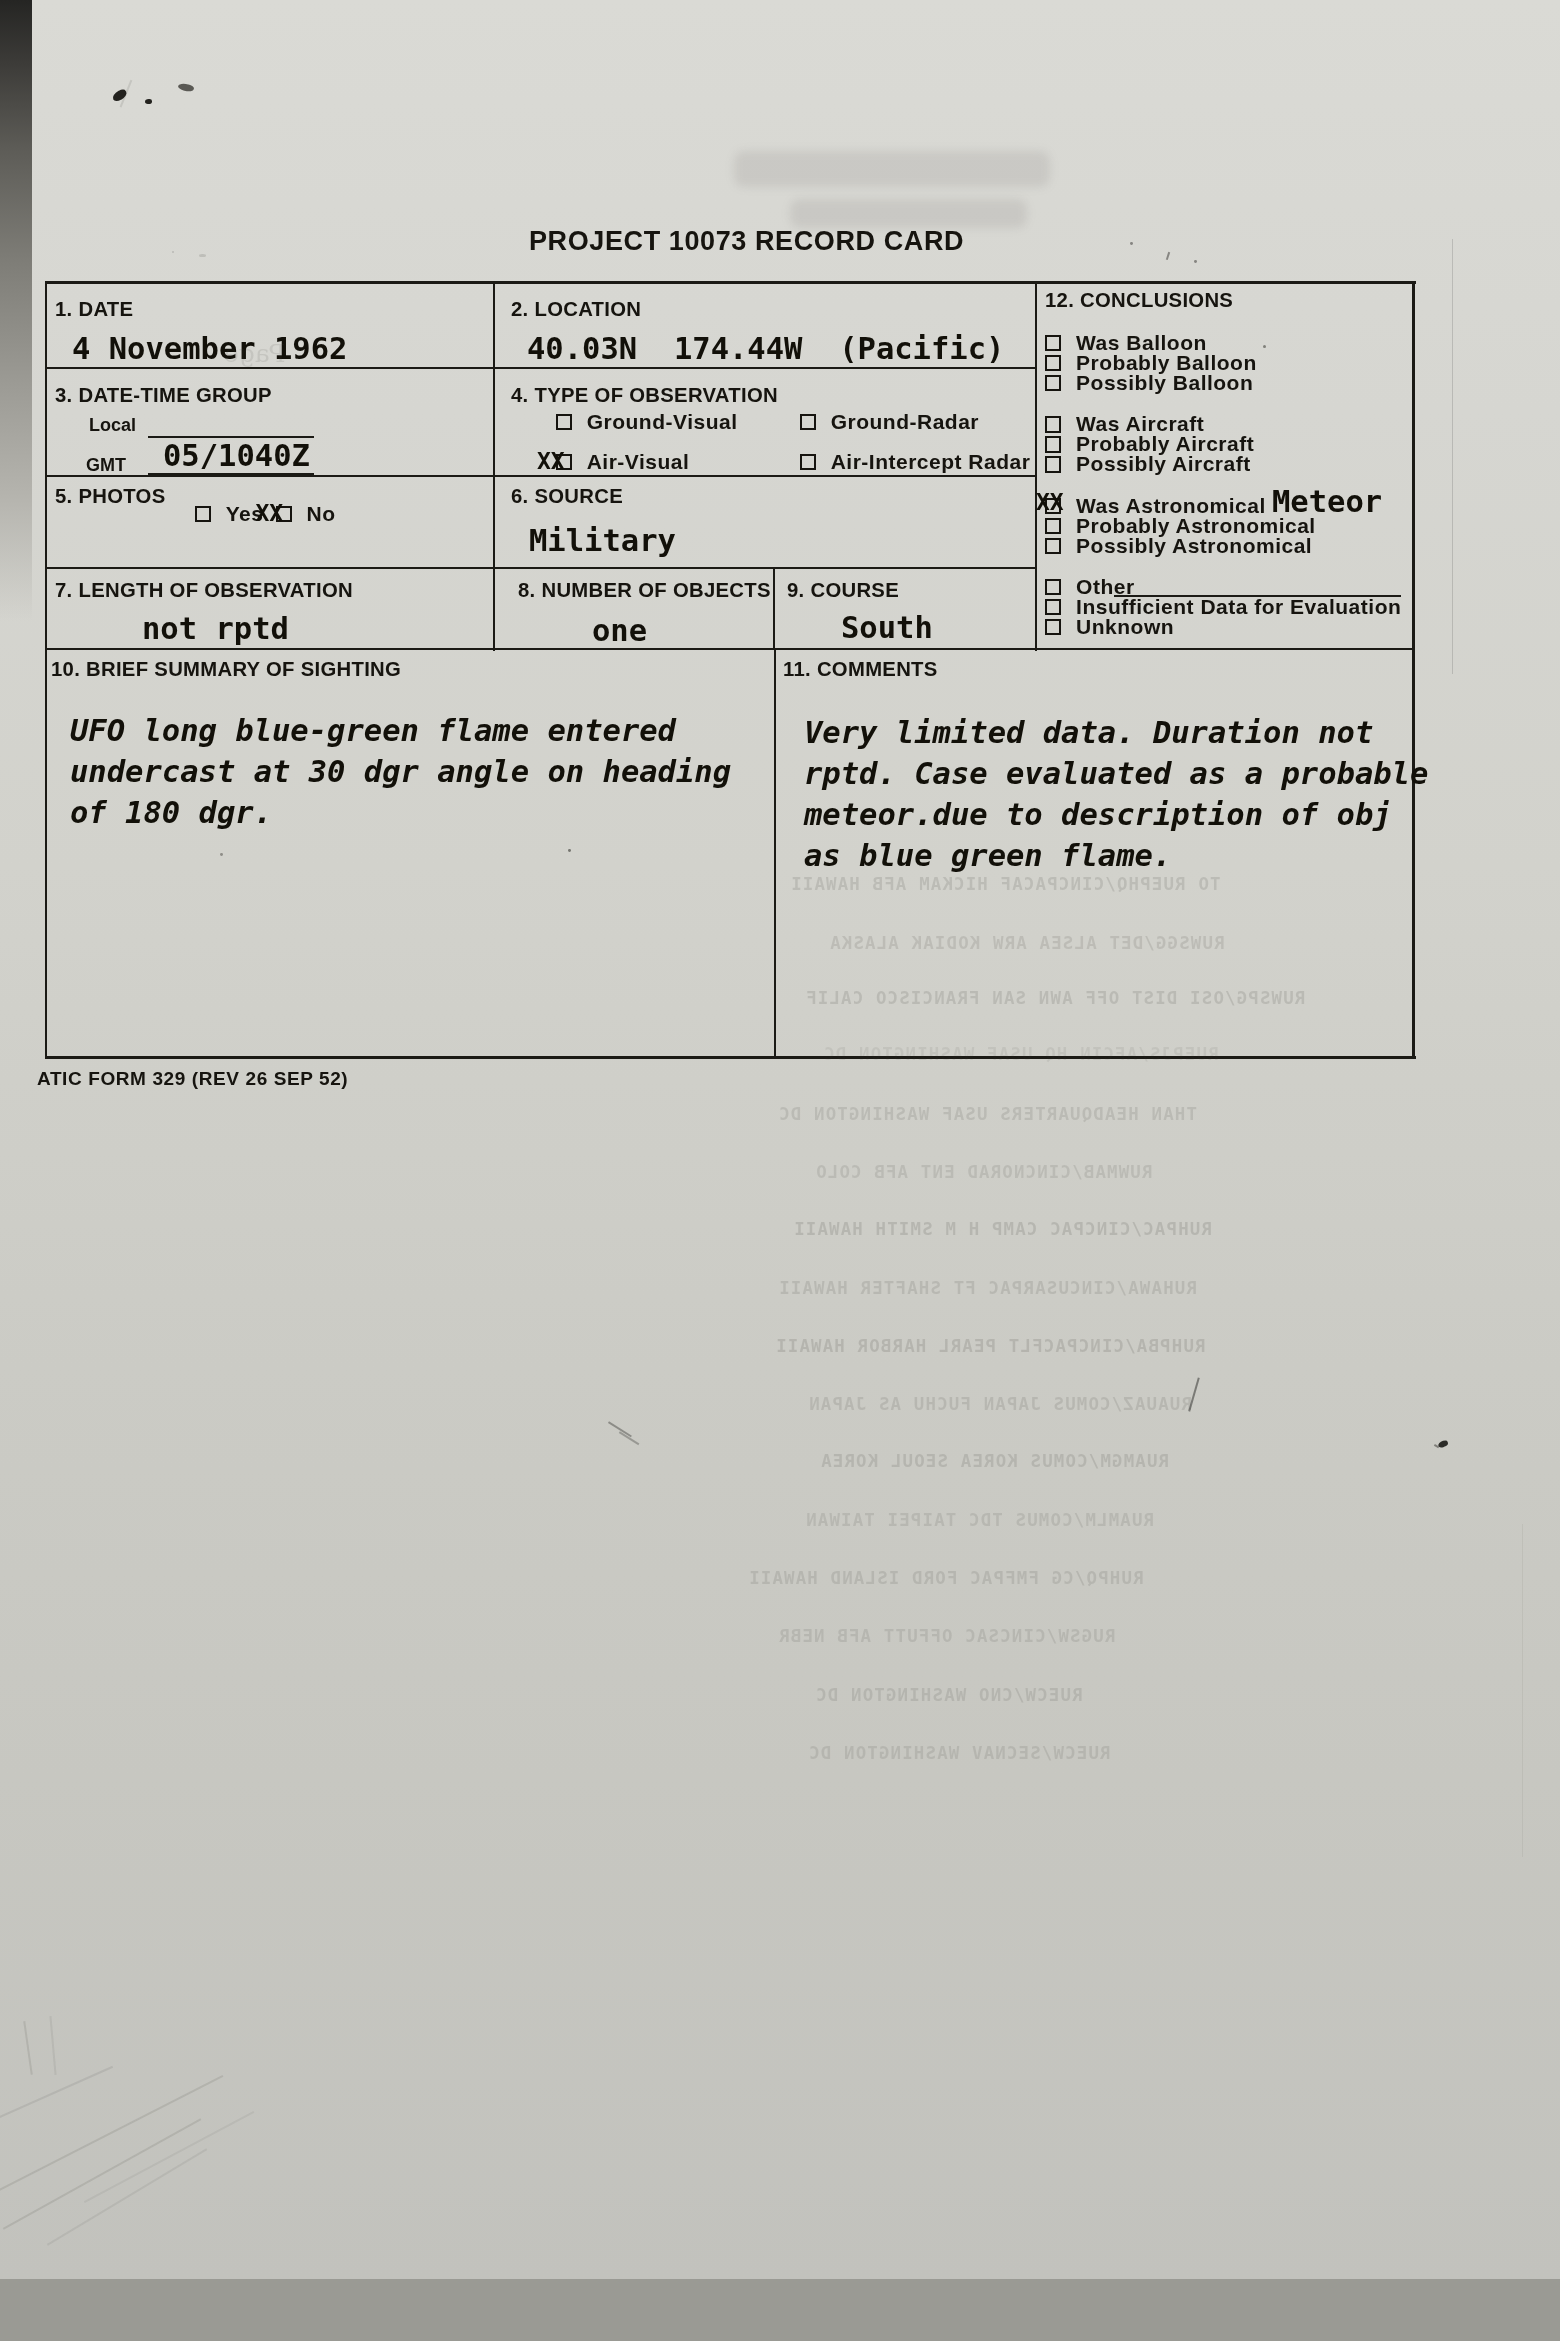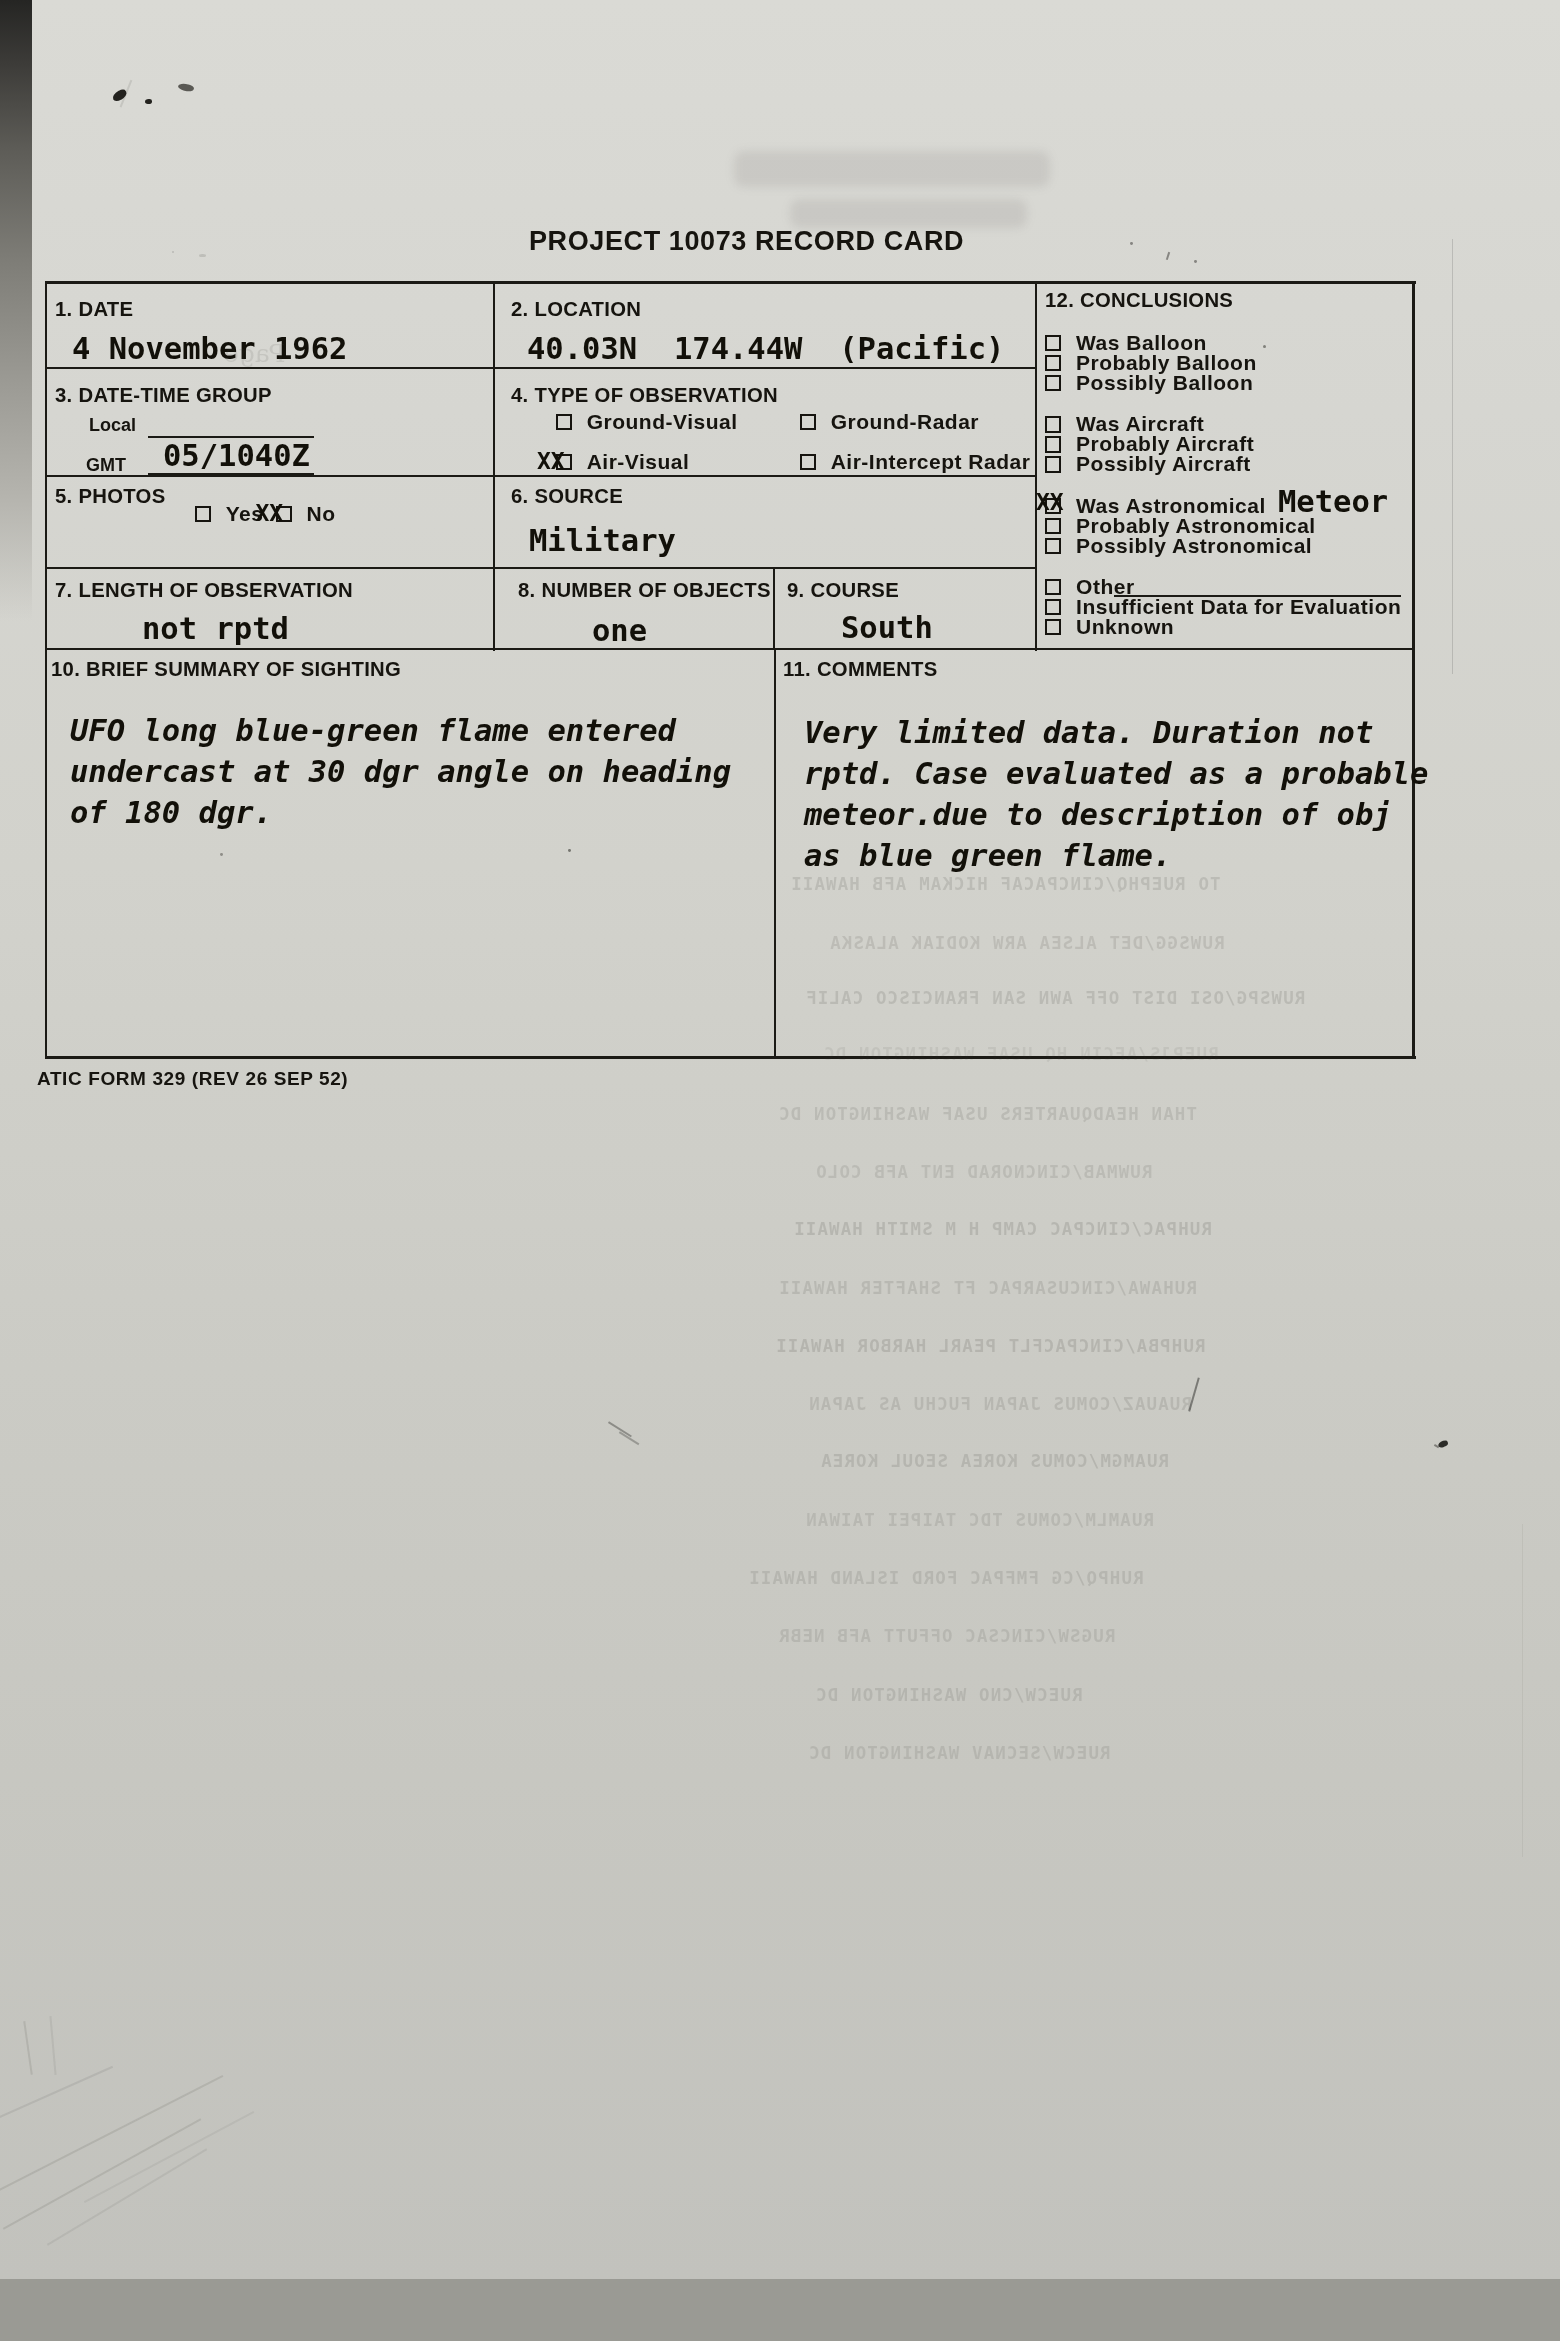--- a/index.html
+++ b/index.html
@@ -24,21 +24,21 @@
   .xxmark{position:absolute;font-family:"DejaVu Sans Mono",monospace;font-weight:bold;font-size:23px;color:#121009;}
   .opts{position:absolute;left:556px;top:412px;display:grid;grid-template-columns:244px auto;grid-row-gap:20.3px;}
   .opts .xxmark{left:-19px;top:-4.5px;}
   .photos{position:absolute;left:195px;top:504px;display:flex;gap:12.4px;}
   .photos .xxmark{left:-20.3px;top:-4.5px;}
   .concl{position:absolute;left:1045px;top:333px;display:flex;flex-direction:column;}
   .concl .crow.gap{margin-top:21.4px;}
   .concl .cbx{width:12.4px;height:12.4px;border-width:2.3px;}
   .concl .xxmark{left:-9px;top:-6.8px;}
   .concl .cline{position:absolute;left:69px;bottom:0px;width:287px;height:1.7px;background:#1b1a15;}
-  .cannot{position:absolute;left:233px;top:-11.3px;font-family:"DejaVu Sans Mono",monospace;font-weight:bold;font-size:30.5px;color:#121009;}
+  .cannot{position:absolute;left:227px;top:-11.3px;font-family:"DejaVu Sans Mono",monospace;font-weight:bold;font-size:30.5px;color:#121009;}
   .uline{position:absolute;background:#1b1a15;height:1.7px;}
   .footer{position:absolute;left:37px;top:1068px;font-weight:bold;font-size:19px;letter-spacing:0.6px;white-space:pre;}
   .bleed-host{position:absolute;left:0;top:0;}
   .bleed-line{position:absolute;transform:scaleX(-1);font-family:"DejaVu Sans Mono",monospace;font-weight:bold;
     font-size:17.5px;letter-spacing:1.1px;color:#3b3a34;opacity:.13;white-space:pre;}
   .bleed-word{position:absolute;transform:scaleX(-1);font-family:"DejaVu Serif",serif;font-size:25px;color:#4a4942;opacity:.12;}
   .smudge{position:absolute;background:rgba(95,94,88,.12);filter:blur(4px);border-radius:10.2px;}
   .ink{position:absolute;background:#23221e;border-radius:60% 40% 55% 45%;}
   .speck{position:absolute;background:#2a2924;border-radius:50%;}
   .scratch{position:absolute;background:rgba(25,25,22,.10);}

